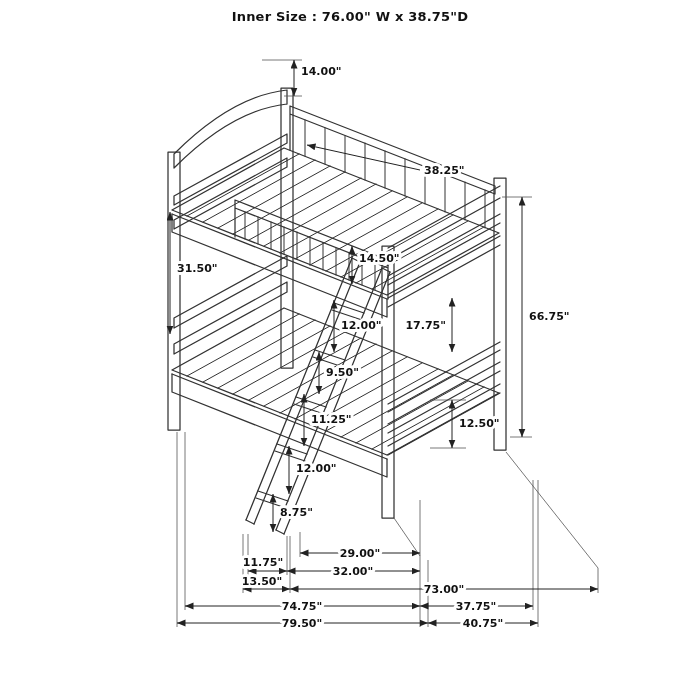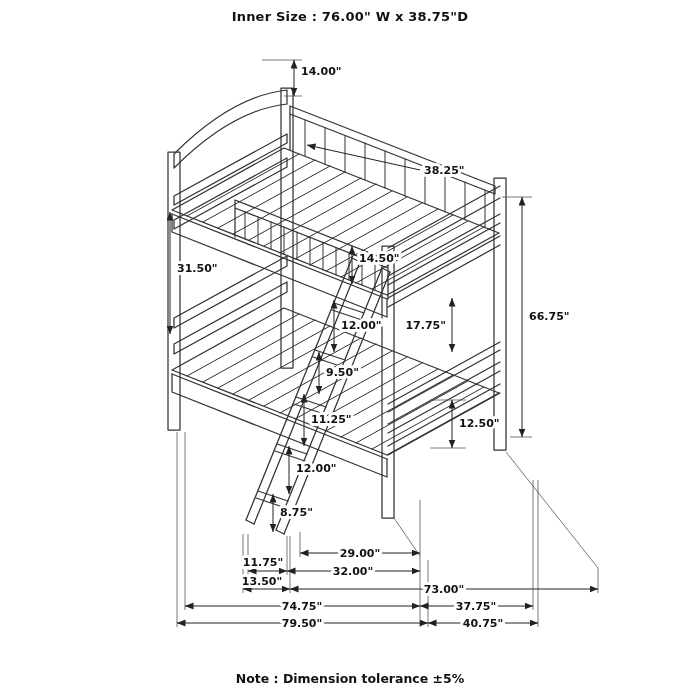--- a/index.html
+++ b/index.html
@@ -129,14 +129,13 @@
       <text class="dim ta-m" x="263" y="566">11.75"</text>
       <text class="dim ta-m" x="262" y="585">13.50"</text>
       <text class="dim ta-m" x="444" y="593">73.00"</text>
       <text class="dim ta-m" x="302" y="610">74.75"</text>
       <text class="dim ta-m" x="476" y="610">37.75"</text>
       <text class="dim ta-m" x="302" y="627">79.50"</text>
       <text class="dim ta-m" x="483" y="627">40.75"</text>
     </g>
   </svg>
 
-  <div class="note">Note : Dimension tolerance ±5%</div>
 </div>
 
 </body></html>

